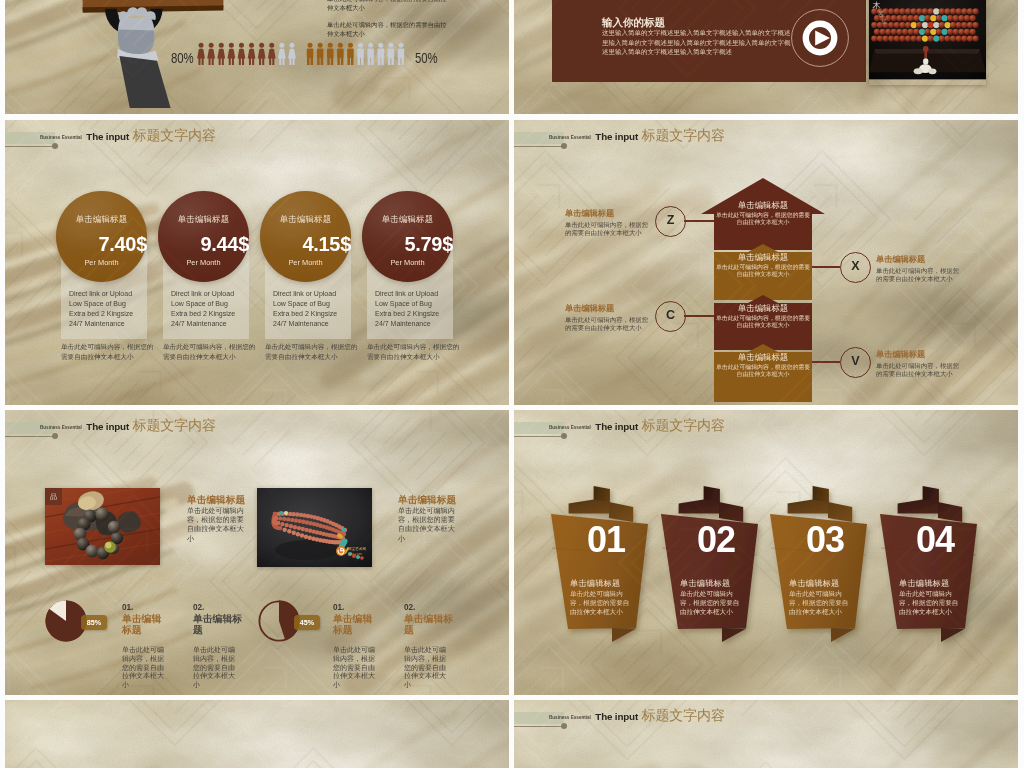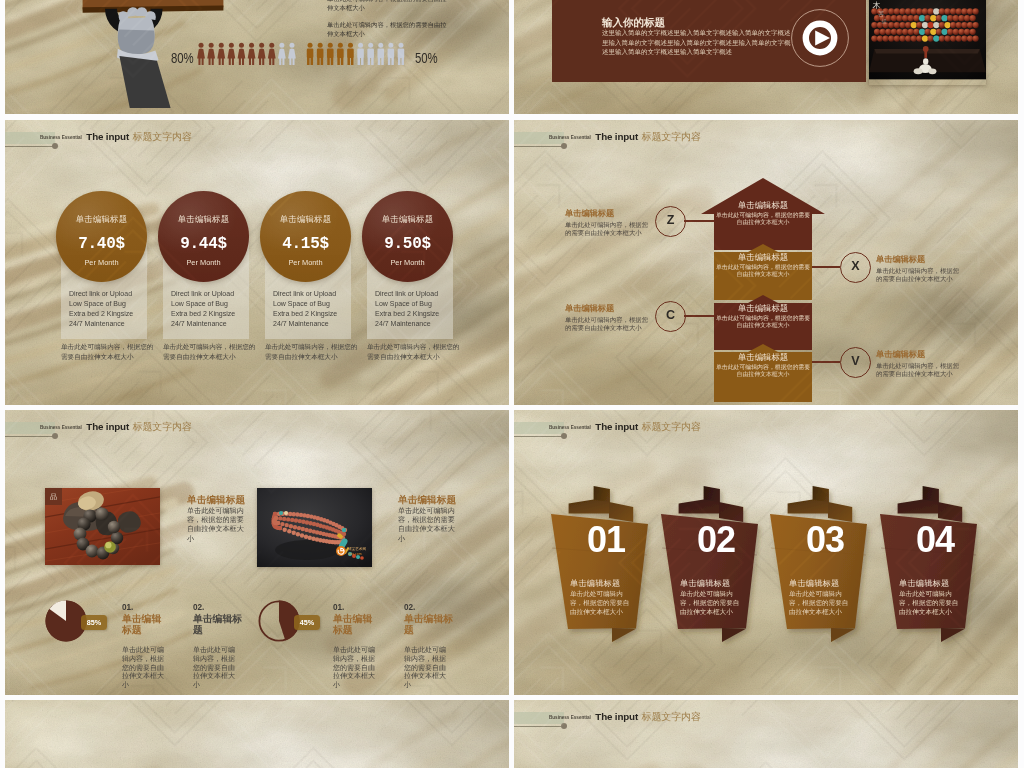--- a/index.html
+++ b/index.html
@@ -36,37 +36,37 @@
   
   .hd{position:absolute;left:0px;top:0px;width:400px;height:30px;}
     .hd-rule{position:absolute;left:0px;top:26px;width:50px;height:1.1px;background:rgba(96,88,70,.62);}
     .hd-tab{position:absolute;left:0px;top:12px;width:50px;height:12px;background:rgba(184,192,166,.62);}
     .hd-dot{position:absolute;left:47px;top:23px;width:6px;height:6px;border-radius:50%;
           background:#847a68;}
     .hd-txt{position:absolute;left:35px;top:8px;white-space:nowrap;line-height:14px;}
   .hd-eyebrow{font-size:4.6px;font-weight:bold;letter-spacing:0px;color:#4e483d;
               position:relative;top:-1.5px;}
   .hd-en{font-size:9.8px;font-weight:bold;color:#282520;letter-spacing:-.15px;}
-  .hd-cn{font-size:10px;color:#9d7d49;letter-spacing:-.1px;margin-left:-1px;}
+  .hd-cn{font-size:14px;color:#9d7d49;letter-spacing:-.1px;margin-left:-1px;}
 
   
   .a{position:absolute;}
 
   
   .pc-card{position:absolute;top:115px;width:86px;height:104px;
            background:rgba(226,224,214,.5);}
   .pc-circle{position:absolute;width:91px;height:91px;border-radius:50%;top:71px;
     box-shadow:0 2px 5px rgba(60,40,20,.25);}
   .pc-circle .gl{position:absolute;inset:0;border-radius:50%;
     background:radial-gradient(75% 62% at 34% 26%, rgba(255,255,255,.10) 0%, rgba(255,255,255,0) 70%),
                linear-gradient(180deg,rgba(255,255,255,.03) 0%,rgba(0,0,0,.05) 100%);}
   .pc-ttl{position:absolute;top:23px;left:0;width:100%;text-align:center;
           font-size:8.4px;color:#f0e4d2;letter-spacing:.2px;}
-  .pc-price{position:absolute;top:43px;left:0;width:100%;text-align:center;
-          font-size:16px;font-weight:bold;color:#fff;letter-spacing:-.3px;line-height:20px;font-family:Liberation Mono, monospace;}
+  .pc-price{position:absolute;top:43px;left:0;width:100%;text-align:right;
+          font-size:20px;font-weight:bold;color:#fff;letter-spacing:-.3px;line-height:20px;}
   .pc-per{position:absolute;top:67px;left:0;width:100%;text-align:center;
           font-size:7.4px;color:#efe2cf;}
   .pc-feat{position:absolute;left:8px;width:100%;text-align:left;font-size:7px;
           color:#45423d;line-height:10px;top:54px;}
   .pc-note{position:absolute;font-size:6.6px;color:#45423d;line-height:9.8px;width:96px;}
   .ar-ttl{position:absolute;left:0;width:100%;text-align:center;font-size:8.4px;color:#f3e7d6;}
   .ar-bd{position:absolute;left:0;width:100%;text-align:center;font-size:5.9px;color:#e8d8c2;
          line-height:7.2px;}
   .ar-circ{position:absolute;width:29px;height:29px;border-radius:50%;border:1.5px solid #6a2f1e;
            color:#2d2a26;font-size:12.5px;font-weight:bold;text-align:center;line-height:27px;}
@@ -640,21 +640,21 @@
         <div class="pc-feat">
           <div>Direct link or Upload</div>
           <div>Low Space of Bug</div>
           <div>Extra bed 2 Kingsize</div>
           <div>24/7 Maintenance</div>
         </div>
       </div>
       <div class="pc-circle" style="left:357px;background:#62291b;">
         <div class="gl"></div>
         <div class="pc-ttl">单击编辑标题</div>
-        <div class="pc-price">9.50$</div>
+        <div class="pc-price">5.79$</div>
         <div class="pc-per">Per Month</div>
       </div>
       <div class="pc-note" style="left:362px;top:222px;">单击此处可编辑内容，根据您的需要自由拉伸文本框大小</div>
     </div>
     <div class="slide" style="left:514px;top:120px;">
       <div class="bg-base"></div>
       <svg class="grass" viewBox="0 0 380 340" xmlns="http://www.w3.org/2000/svg" style="left:-80px;top:-56px;width:486px;height:435px;opacity:0.48;filter:blur(3.8px);transform:rotate(-7deg);">
         <g fill="none" stroke-linecap="round">
           <path d="M-20 200 C50 175 130 140 215 112" stroke="#a2855a" stroke-width="22" opacity=".52"></path>
           <path d="M-20 240 C60 220 140 180 225 146" stroke="#a2855a" stroke-width="16" opacity=".44"></path>

